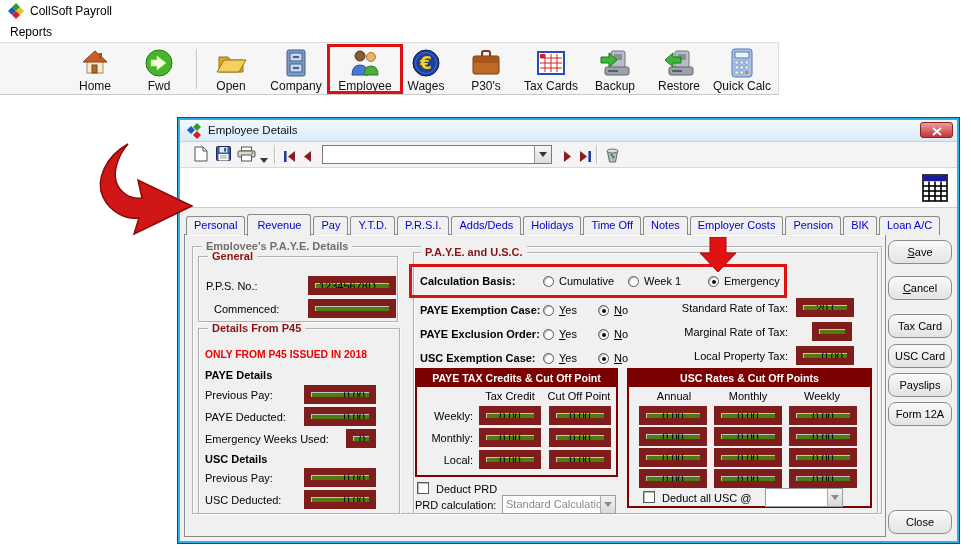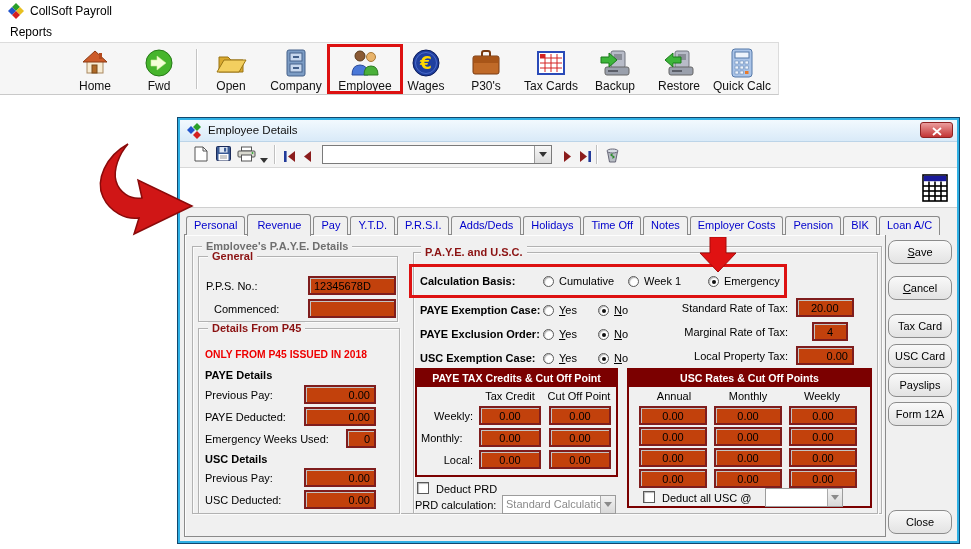--- a/index.html
+++ b/index.html
@@ -44,21 +44,21 @@
   
   .grp{position:absolute;border:1px solid #b2b2b2;box-shadow:inset 1px 1px 0 #fbfbfb,1px 1px 0 #fbfbfb}
   .legend{position:absolute;background:#f0f0f0;padding:0 4px;font-weight:bold;font-size:11px;white-space:nowrap;z-index:7}
   .leg-gray{color:#6f6f6f}
   .leg-maroon{color:#8b1212}
 
   .lbl{position:absolute;font-size:11px;white-space:nowrap}
   .b{font-weight:bold}
   .red{color:#ee0000}
 
-  .tf{position:absolute;height:19px;background:#c2410c;border:2px solid #7f1d1d;box-shadow:inset 1px 1px 0 #c3c3c3;font:11px "Liberation Sans",sans-serif;padding:0 4px}
+  .tf{position:absolute;height:19px;background:#4d7c0f;border:7px solid #7f1d1d;box-shadow:inset 1px 1px 0 #c3c3c3;font:11px "Liberation Sans",sans-serif;padding:0 4px}
   .ta-r{text-align:right}.ta-c{text-align:center;padding:0 13px}
 
   .radio{position:absolute;width:11px;height:11px;border-radius:50%;background:#fff;border:1px solid #5a5a5a;box-shadow:inset 1px 1px 1px #b5b5b5}
   .radio.on::after{content:'';position:absolute;left:2.5px;top:2.5px;width:4px;height:4px;border-radius:50%;background:#111}
   .cb{position:absolute;width:12px;height:12px;background:#fff;border:1px solid #5a5a5a;box-shadow:inset 1px 1px 1px #b5b5b5}
   .ulf{display:inline-block}
   .ulf::first-letter{text-decoration:underline}
 
   
   .mtbl{position:absolute;border:2px solid #7b0000;background:#f0f0f0}
@@ -383,21 +383,21 @@
   <span class="lbl" style="left:470px;top:230px;width:138px;text-align:right">Local Property Tax:</span>
   <input class="tf ta-r" style="left: 616px; top: 226px; width: 58px;" value="0.00">
 
   <div class="mtbl" style="left:235px;top:248px;width:203px;height:109px">
     <div class="mhdr">PAYE TAX Credits &amp; Cut Off Point</div>
     <span class="chdr" style="left:58px;top:20px;width:70px">Tax Credit</span>
     <span class="chdr" style="left:126px;top:20px;width:72px">Cut Off Point</span>
     <span class="lbl" style="left:4px;top:40px;width:52px;text-align:right">Weekly:</span>
     <input class="tf ta-c" style="left: 62px; top: 36px; width: 62px;" value="0.00">
     <input class="tf ta-c" style="left: 132px; top: 36px; width: 62px;" value="0.00">
-    <span class="lbl" style="left:4px;top:62px;width:52px;">Monthly:</span>
+    <span class="lbl" style="left:4px;top:62px;width:52px;text-align:right">Monthly:</span>
     <input class="tf ta-c" style="left: 62px; top: 58px; width: 62px;" value="0.00">
     <input class="tf ta-c" style="left: 132px; top: 58px; width: 62px;" value="0.00">
     <span class="lbl" style="left:4px;top:84px;width:52px;text-align:right">Local:</span>
     <input class="tf ta-c" style="left: 62px; top: 80px; width: 62px;" value="0.00">
     <input class="tf ta-c" style="left: 132px; top: 80px; width: 62px;" value="0.00">
   </div>
 
   <span class="cb" style="left:237px;top:362px"></span>
   <span class="lbl" style="left:256px;top:363px">Deduct PRD</span>
   <span class="lbl" style="left:235px;top:379px">PRD calculation:</span>

